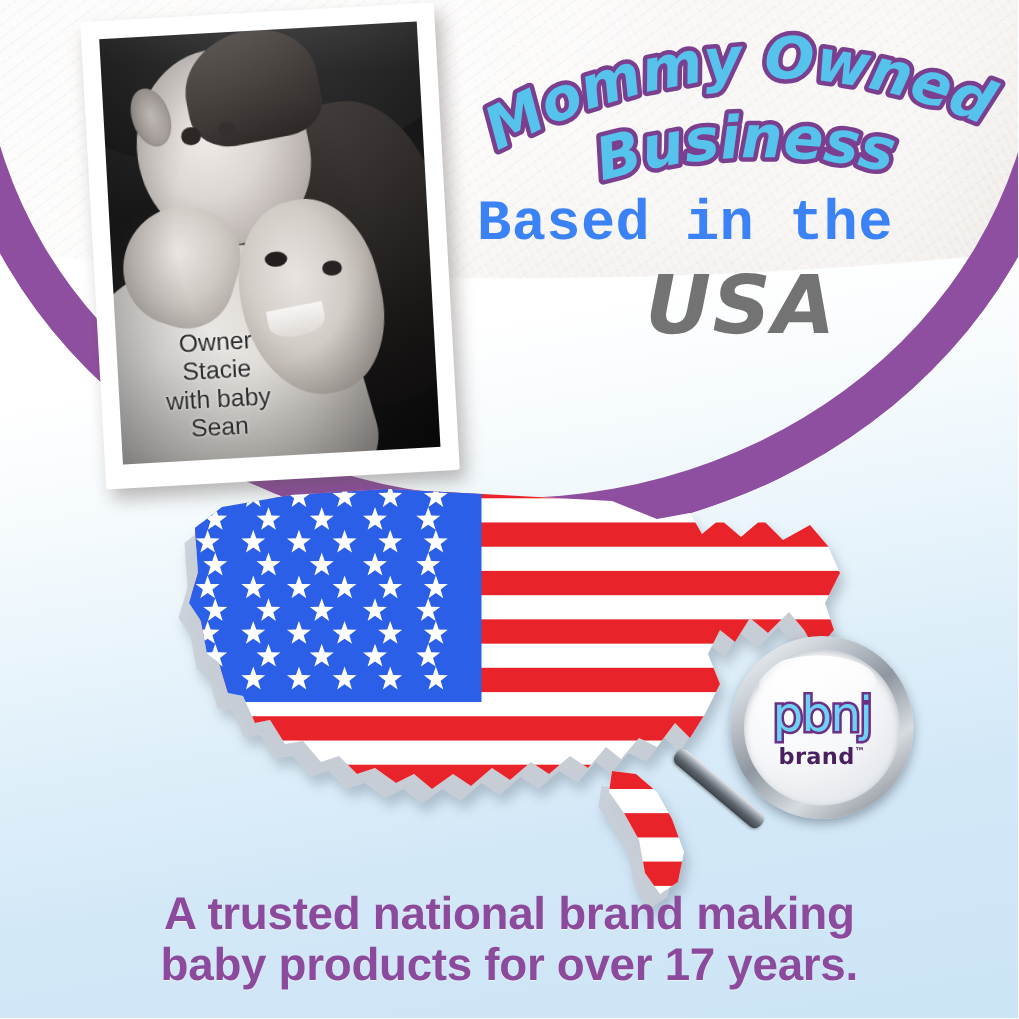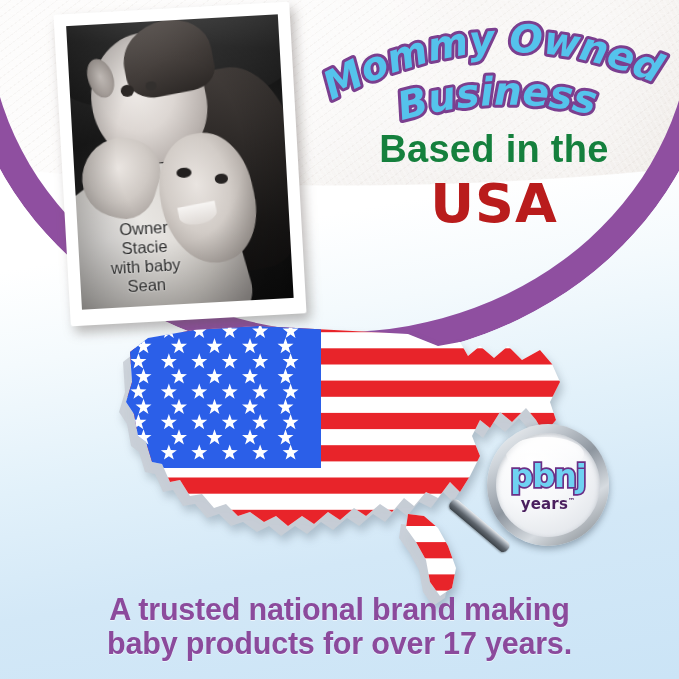--- a/index.html
+++ b/index.html
@@ -111,28 +111,29 @@
   .arc-wrap svg{overflow:visible;}
   .arc-text{
     font-family:"DejaVu Sans", sans-serif;
     font-weight:bold;font-style:italic;
     fill:#55c3ec;
     stroke:#7b3f8f;stroke-width:6px;
     paint-order:stroke fill;
     stroke-linejoin:round;
   }
   .based{
-    position:absolute;left:318px;top:128px;width:352px;text-align:center;
-    color:#15803d;font-size:38px;font-weight:bold;letter-spacing:.3px;
-    font-family:Liberation Sans, sans-serif;
+    position:absolute;left:318px;top:128px;width:352px;
+    color:#3b82f6;font-size:38px;font-weight:bold;letter-spacing:.3px;
+    font-family:Liberation Mono, monospace;
   }
   .usa{
     position:absolute;left:318px;top:172px;width:352px;text-align:center;
-    color:#b91c1c;font-size:54px;font-weight:bold;letter-spacing:1px;
+    color:#737373;font-size:54px;font-weight:bold;letter-spacing:1px;
     font-family:"DejaVu Sans", sans-serif;
+    font-style:italic;
   }
 
   
   .map-wrap{position:absolute;left:108px;top:316px;width:468px;height:290px;
      filter:drop-shadow(3px 6px 4px rgba(80,95,110,.33));}
 
   
   .mag{position:absolute;left:487px;top:424px;width:122px;height:122px;}
   .mag-handle{
     position:absolute;left:-36px;top:72px;width:74px;height:12px;
@@ -150,21 +151,21 @@
     background:radial-gradient(circle at 34% 26%, #ffffff 0%, #f7f8fa 44%, #e7eaee 74%, #d3d8de 100%);
     box-shadow:inset 0 2px 5px rgba(120,130,142,.45);
     overflow:hidden;
   }
   .mag-gloss{
     position:absolute;left:10px;top:4px;width:78px;height:34px;border-radius:50%;
     background:linear-gradient(180deg,rgba(255,255,255,.95),rgba(255,255,255,0));
   }
   .logo-pbnj{
     position:absolute;left:0;right:0;top:24px;text-align:center;
-    font-family:"DejaVu Sans", sans-serif;font-weight:bold;font-size:32px;
+    font-family:"DejaVu Sans", sans-serif;font-weight:normal;font-size:32px;
     color:#6fd2f2;
     -webkit-text-stroke:3.4px #6b2f86;
     paint-order:stroke fill;
     letter-spacing:-1px;
   }
   .logo-pbnj span{position:relative;}
   .logo-baby{
     position:absolute;left:0;right:0;top:62px;text-align:center;
     font-family:"DejaVu Sans", sans-serif;font-weight:bold;font-size:15px;
     color:#4a1f5e;letter-spacing:.2px;
@@ -353,21 +354,21 @@
 
   <div class="mag">
     <div class="mag-handle"></div>
     <div class="mag-ring">
       <div class="mag-lens">
         <div class="mag-gloss"></div>
         <div class="logo-pbnj">
           <span>pbnj</span>
         </div>
         <div class="logo-baby">
-          <span>years</span><span class="logo-tm">™</span>
+          <span>brand</span><span class="logo-tm">™</span>
         </div>
       </div>
     </div>
   </div>
 
   <div class="tagline">A trusted national brand making
 baby products for over 17 years.</div>
 
 </div>
 

